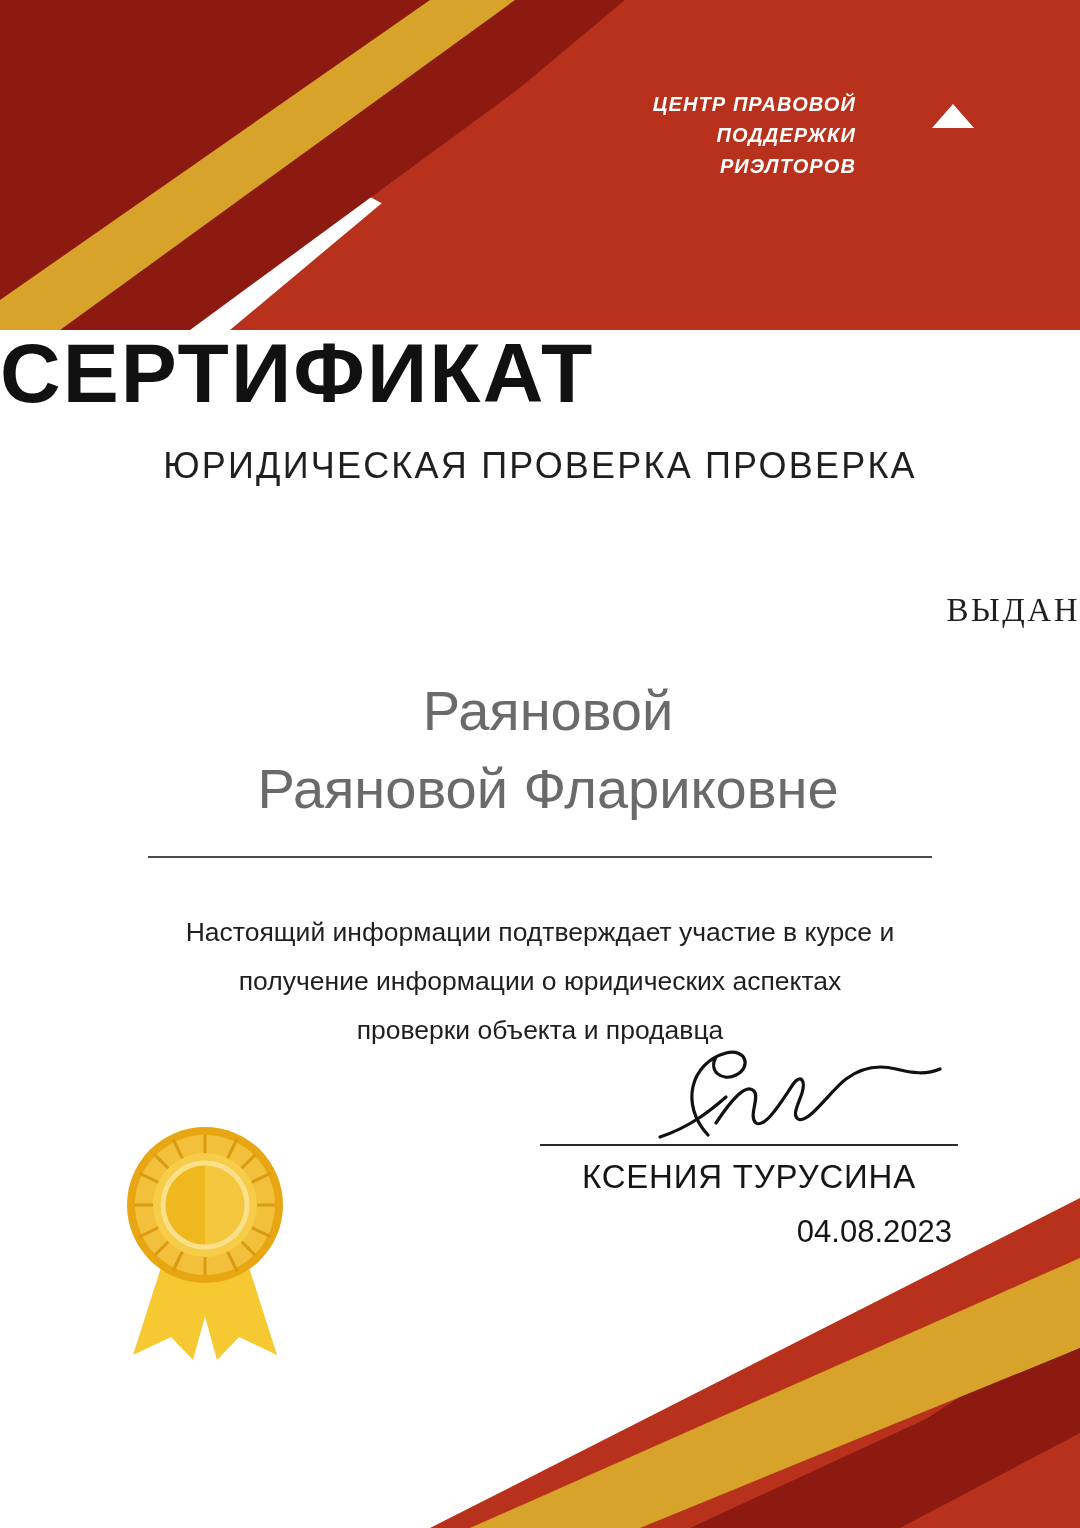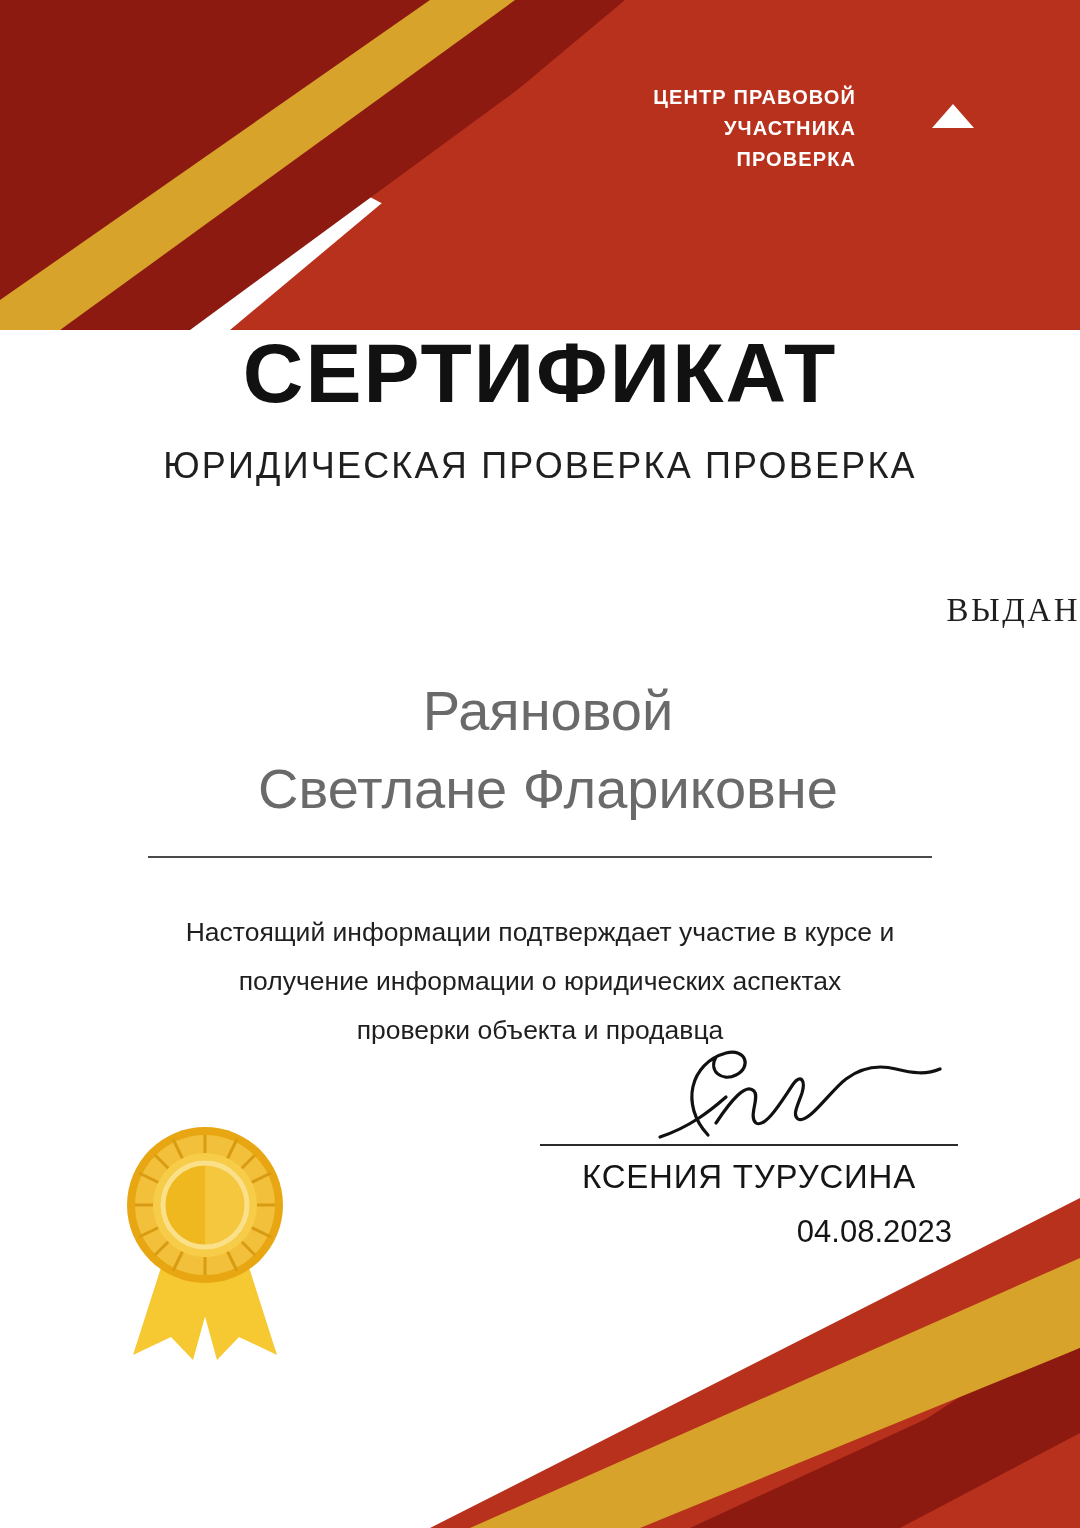--- a/index.html
+++ b/index.html
@@ -40,22 +40,23 @@
     height: 330px;
     pointer-events: none;
   }
 
   
   .logo-block {
     position: absolute;
     top: 74px;
     right: 52px;
     display: flex;
-    align-items: center;
+    align-items: flex-end;
     gap: 22px;
+    font-style: italic;
   }
   .logo-text {
     text-align: right;
     color: #ffffff;
     font-weight: bold;
     font-size: 20px;
     letter-spacing: 1.1px;
     line-height: 1.55;
   }
   .logo-mark {
@@ -63,21 +64,21 @@
     height: 108px;
     flex: none;
   }
 
   
   .title {
     position: absolute;
     top: 325px;
     left: 0;
     width: 1080px;
-    text-align: center;
+    text-align: left;
     font-size: 84px;
     font-weight: bold;
     letter-spacing: 2px;
     color: #111111;
   }
   .subtitle {
     position: absolute;
     top: 438px;
     left: 0;
     width: 1080px;
@@ -185,22 +186,22 @@
     <polygon points="0,0 1080,0 1080,330 620,330" fill="#b8311c"></polygon>
     <polygon points="0,0 520,0 0,330" fill="#8c1a10"></polygon>
     <polygon points="430,0 600,0 60,330 0,330 0,300" fill="#d8a32a"></polygon>
     <polygon points="515,0 640,0 190,330 60,330" fill="#8c1a10"></polygon>
     <polygon points="625,0 1080,0 1080,330 230,330" fill="#b8311c"></polygon>
   </svg>
 
   <div class="logo-block">
     <div class="logo-text">
       <div>ЦЕНТР ПРАВОВОЙ</div>
-      <div>УЧАСТНИКА</div>
-      <div>ПРОВЕРКА</div>
+      <div>ПОДДЕРЖКИ</div>
+      <div>РИЭЛТОРОВ</div>
     </div>
     <svg class="logo-mark" viewBox="0 0 150 108">
       <g fill="#b8311c">
         <rect x="2" y="16" width="70" height="17" rx="8.5" transform="rotate(28 37 24)"></rect>
         <rect x="2" y="46" width="70" height="17" rx="8.5" transform="rotate(28 37 54)"></rect>
         <rect x="10" y="74" width="62" height="17" rx="8.5" transform="rotate(28 41 82)"></rect>
         <rect x="78" y="16" width="70" height="17" rx="8.5" transform="rotate(-28 113 24)"></rect>
         <rect x="78" y="46" width="70" height="17" rx="8.5" transform="rotate(-28 113 54)"></rect>
         <rect x="78" y="74" width="62" height="17" rx="8.5" transform="rotate(-28 109 82)"></rect>
         <polygon points="75,10 108,48 75,48 42,48"></polygon>
@@ -212,21 +213,21 @@
   <div class="title">СЕРТИФИКАТ</div>
 
   <div class="subtitle">
     <div>ЮРИДИЧЕСКАЯ ПРОВЕРКА ПРОВЕРКА</div>
   </div>
 
   <div class="issued-label">ВЫДАН</div>
 
   <div class="recipient">
     <div>Раяновой</div>
-    <div>Светлане Флариковне</div>
+    <div>Раяновой Флариковне</div>
   </div>
 
   <div class="divider"></div>
 
   <div class="description">
     <div>Настоящий информации подтверждает участие в курсе и</div>
     <div>получение информации о юридических аспектах</div>
     <div>проверки объекта и продавца</div>
   </div>
 

